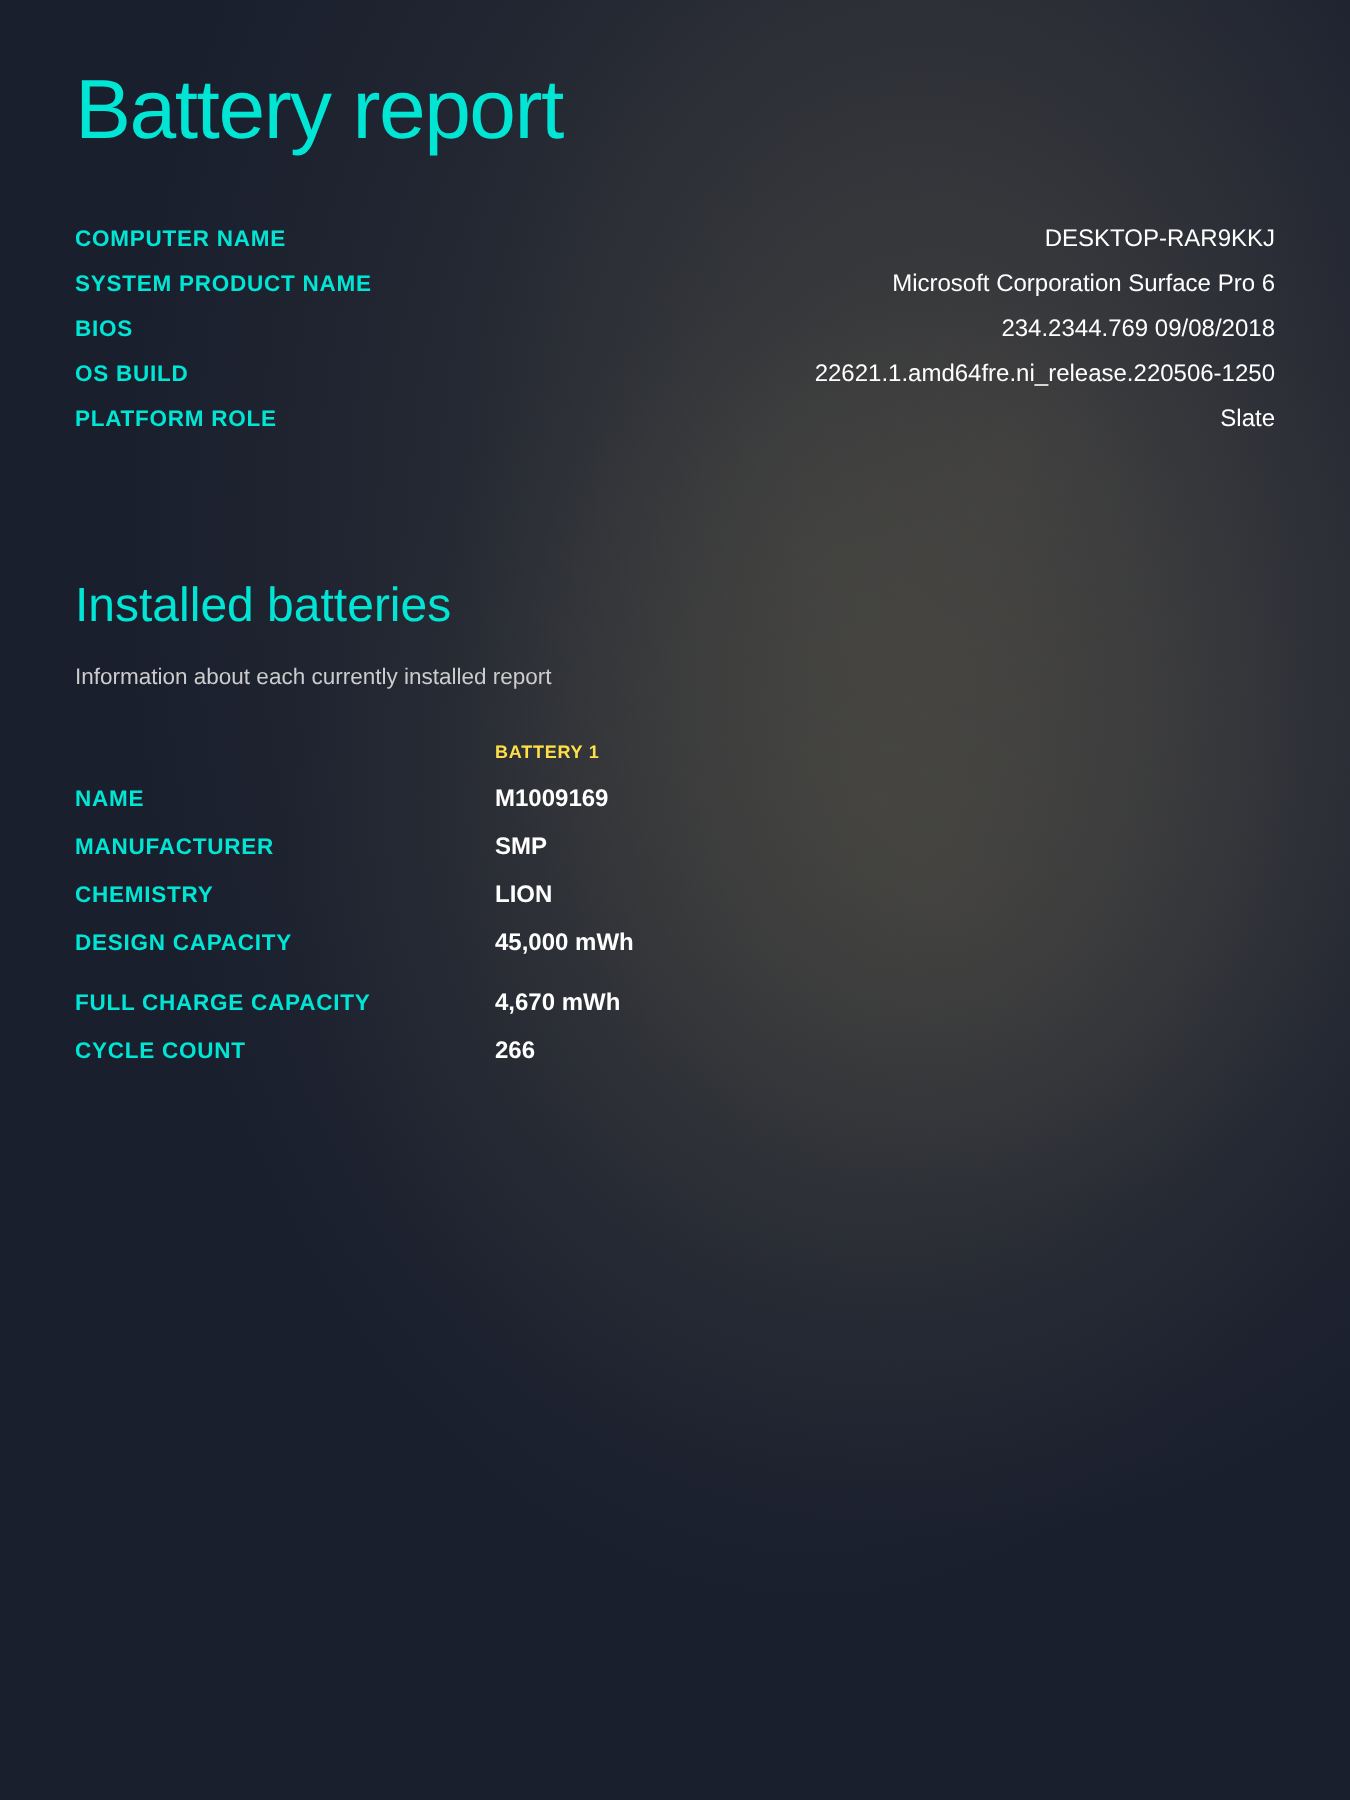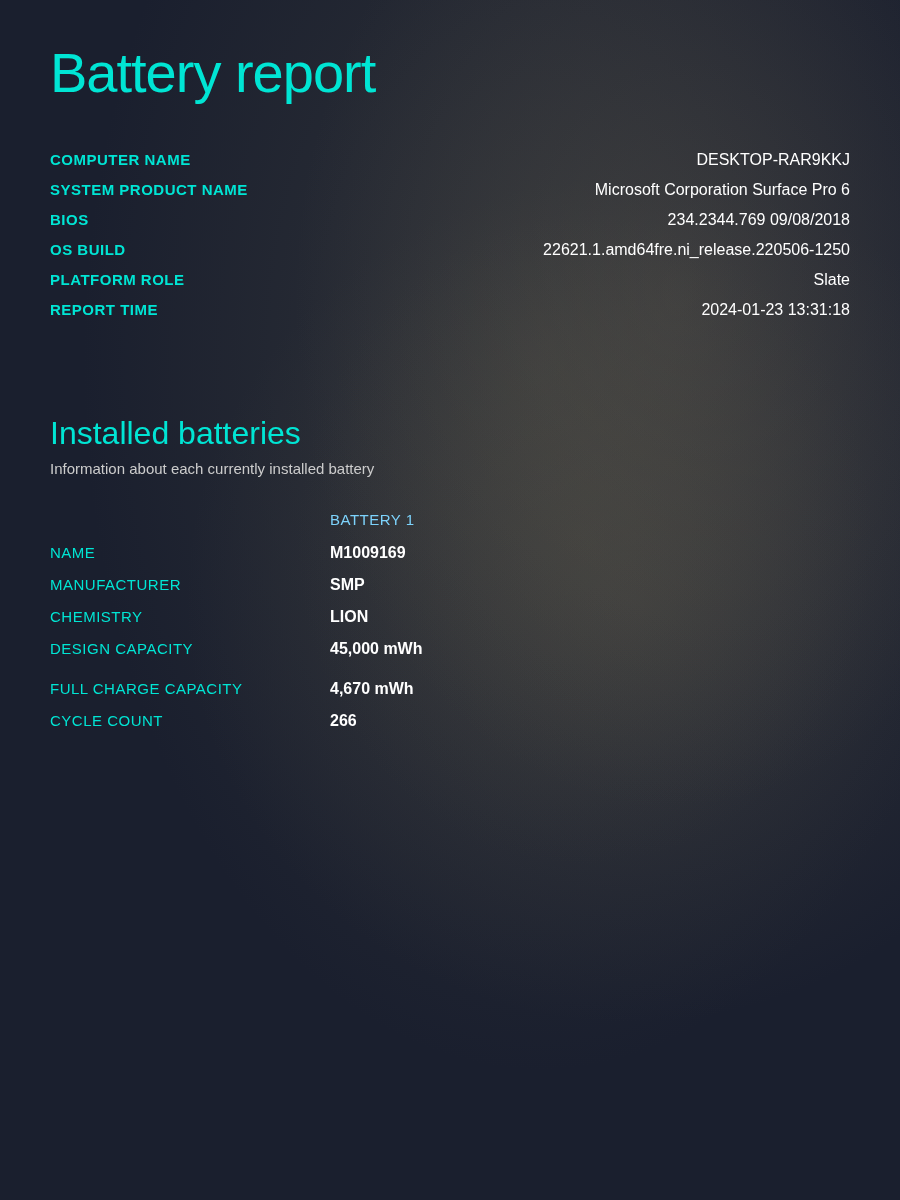--- a/index.html
+++ b/index.html
@@ -78,21 +78,21 @@
     }
 
     .section-divider {
       height: 60px;
     }
 
     .section-title {
       font-size: 32px;
       font-weight: 300;
       color: #00e5d4;
-      margin-bottom: 8px;
+      margin-bottom: 21px;
     }
 
     .section-subtitle {
       font-size: 15px;
       color: #cccccc;
       margin-bottom: 30px;
       font-weight: 400;
     }
 
     .battery-section {
@@ -108,39 +108,39 @@
     .battery-header tr td {
       padding: 4px 0;
       vertical-align: top;
     }
 
     .battery-header tr td:first-child {
       width: 280px;
     }
 
     .battery-header tr td:last-child {
-      font-weight: 400;
-      font-size: 15px;
-      color: #7dd3fc;
+      font-weight: 700;
+      font-size: 12px;
+      color: #fde047;
       text-transform: uppercase;
       letter-spacing: 0.5px;
     }
 
     .battery-table {
       width: 100%;
       border-collapse: collapse;
     }
 
     .battery-table tr td {
       padding: 7px 0;
       vertical-align: top;
     }
 
     .battery-table tr td:first-child {
-      font-weight: 400;
+      font-weight: 700;
       font-size: 15px;
       color: #00e5d4;
       width: 280px;
       text-transform: uppercase;
       letter-spacing: 0.5px;
     }
 
     .battery-table tr td:last-child {
       font-size: 16px;
       color: #ffffff;
@@ -173,32 +173,28 @@
           <td>234.2344.769 09/08/2018</td>
         </tr>
         <tr>
           <td>OS BUILD</td>
           <td>22621.1.amd64fre.ni_release.220506-1250</td>
         </tr>
         <tr>
           <td>PLATFORM ROLE</td>
           <td>Slate</td>
         </tr>
-        <tr>
-          <td>REPORT TIME</td>
-          <td>2024-01-23  13:31:18</td>
-        </tr>
       </tbody>
   </table>
 
   <div class="section-divider"></div>
 
   <div class="battery-section">
     <h2 class="section-title">Installed batteries</h2>
-    <p class="section-subtitle">Information about each currently installed battery</p>
+    <p class="section-subtitle">Information about each currently installed report</p>
 
     <table class="battery-header">
       <tbody>
         <tr>
           <td></td>
           <td>BATTERY 1</td>
         </tr>
       </tbody>
     </table>
 

